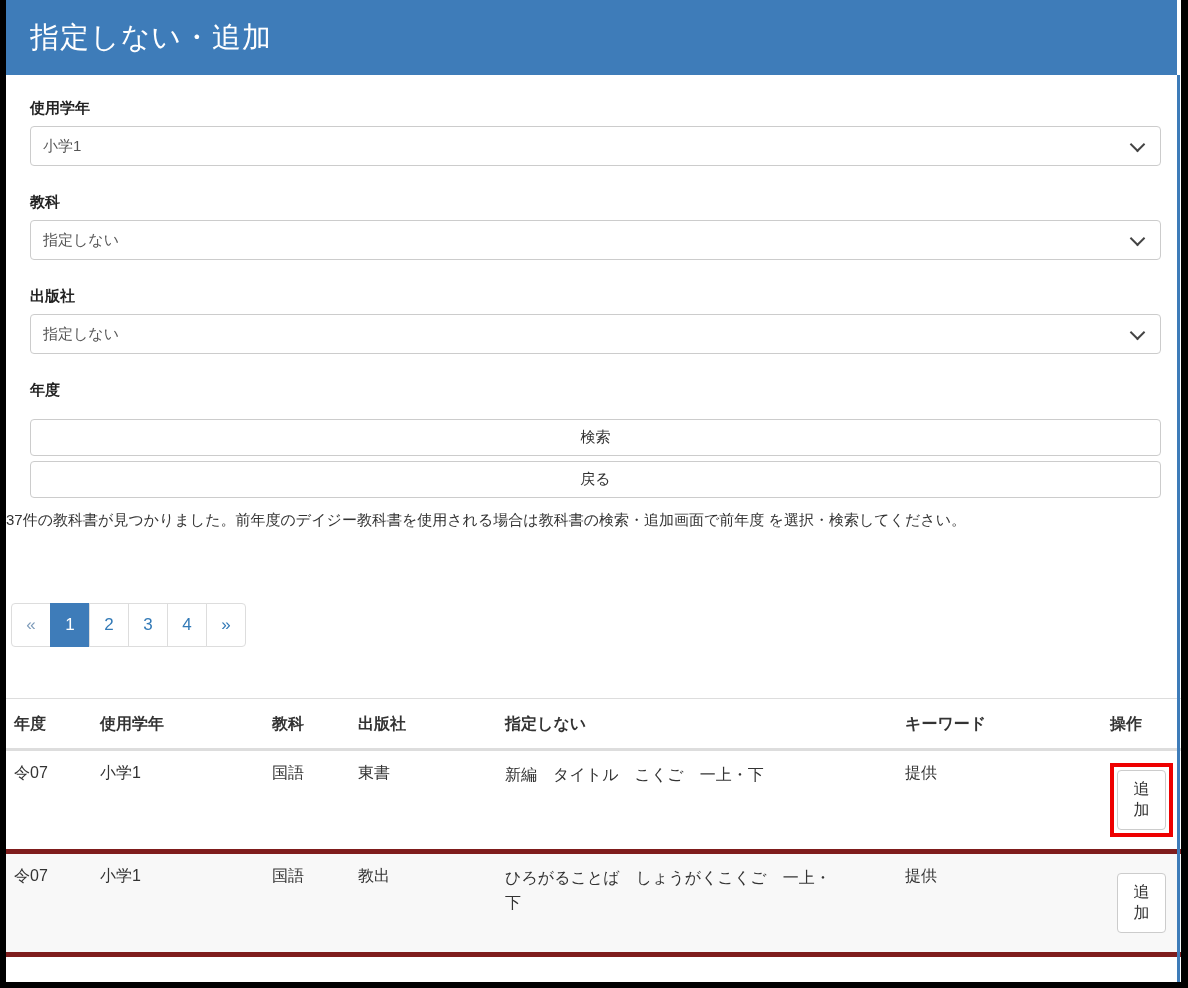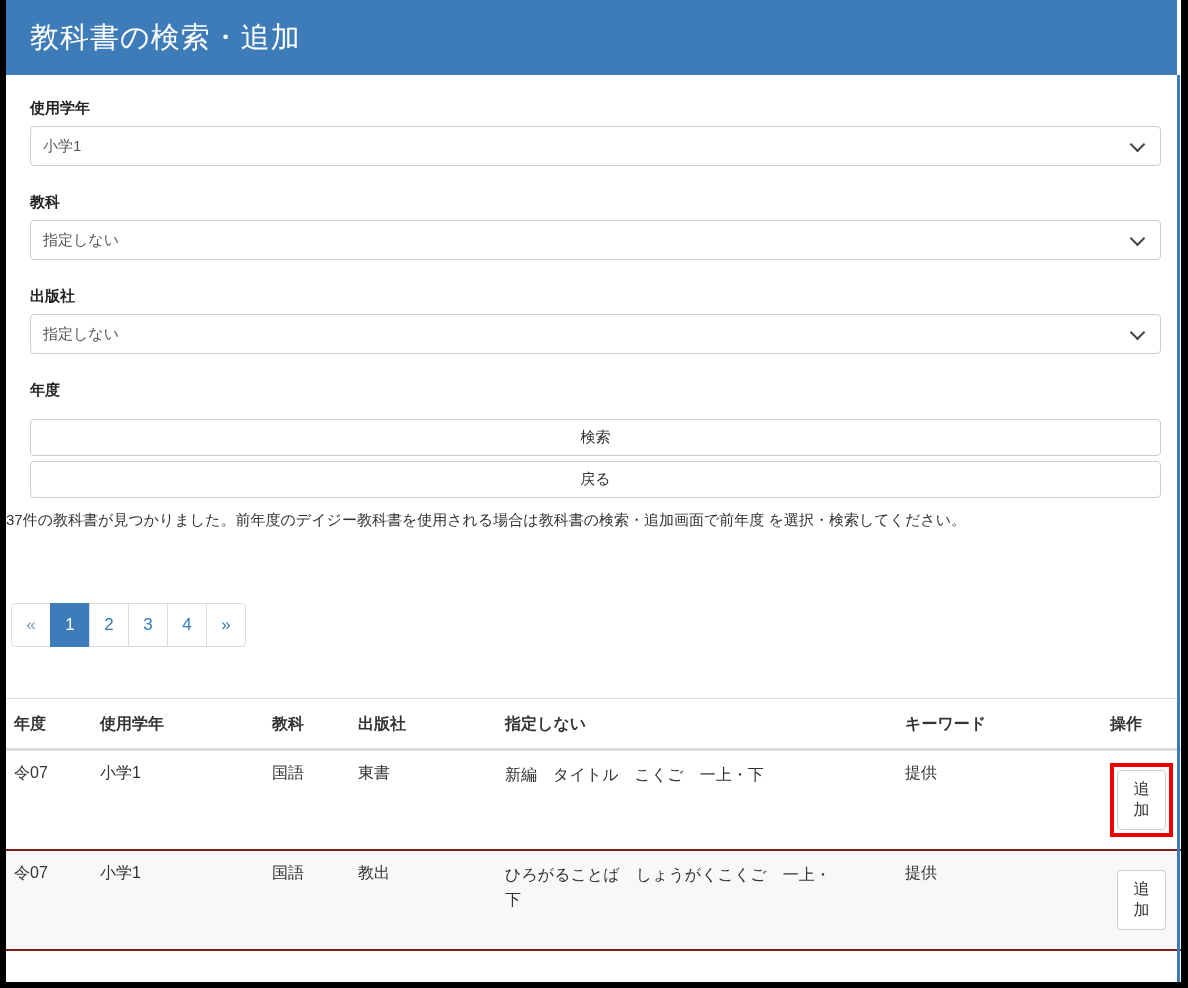--- a/index.html
+++ b/index.html
@@ -36,36 +36,36 @@
                border:1px solid #ddd; margin-left:-1px; color:#337ab7; background:#fff; cursor:pointer;
                text-decoration:none; display:block; padding:0 6px; }
   .page-item.first { border-radius:4px 0 0 4px; margin-left:0; color:#7f9cba; }
   .page-item.last  { border-radius:0 4px 4px 0; }
   .page-item.active { background:#3e7cb9; border-color:#3e7cb9; color:#fff; }
 
   .table-wrap { margin-top:51px; }
   table { width:100%; border-collapse:collapse; font-size:16px; }
   thead th { text-align:left; font-weight:bold; color:#333; padding:15px 8px 13px;
              border-top:1px solid #ddd; border-bottom:3px solid #ddd; }
-  tbody td { padding:12px 8px; vertical-align:top; border-bottom:2px solid #7f1d1d; }
+  tbody td { padding:12px 8px; vertical-align:top; border-bottom:5px solid #7f1d1d; }
   tbody tr.striped td { background:#f8f8f8; }
   .col-year{width:70px} .col-grade{width:156px} .col-subject{width:70px}
   .col-pub{width:131px} .col-title{width:384px} .col-avail{width:189px}
   .title-text { display:block; max-width:330px; line-height:1.55; }
 
   .add-btn { font-family:inherit; font-size:16px; color:#333; background:#fff; border:1px solid #ccc;
              border-radius:4px; padding:8px 12px; cursor:pointer; display:block;text-align:center; }
   .action-box { display:inline-block; border:4px solid transparent; padding:3px; line-height:0; }
   .action-box.highlighted { border-color:#ee0000; }
 </style>
 </head>
 <body>
 
 <header class="app-header">
-  <h1 class="app-title">教科書の検索・追加</h1>
+  <h1 class="app-title">指定しない・追加</h1>
 </header>
 
 <div class="edge-line"></div>
 
 <div class="form-area">
 
   <div class="form-group">
     <label class="form-label">使用学年</label>
     <div class="select-box">
       <span>小学1</span>

